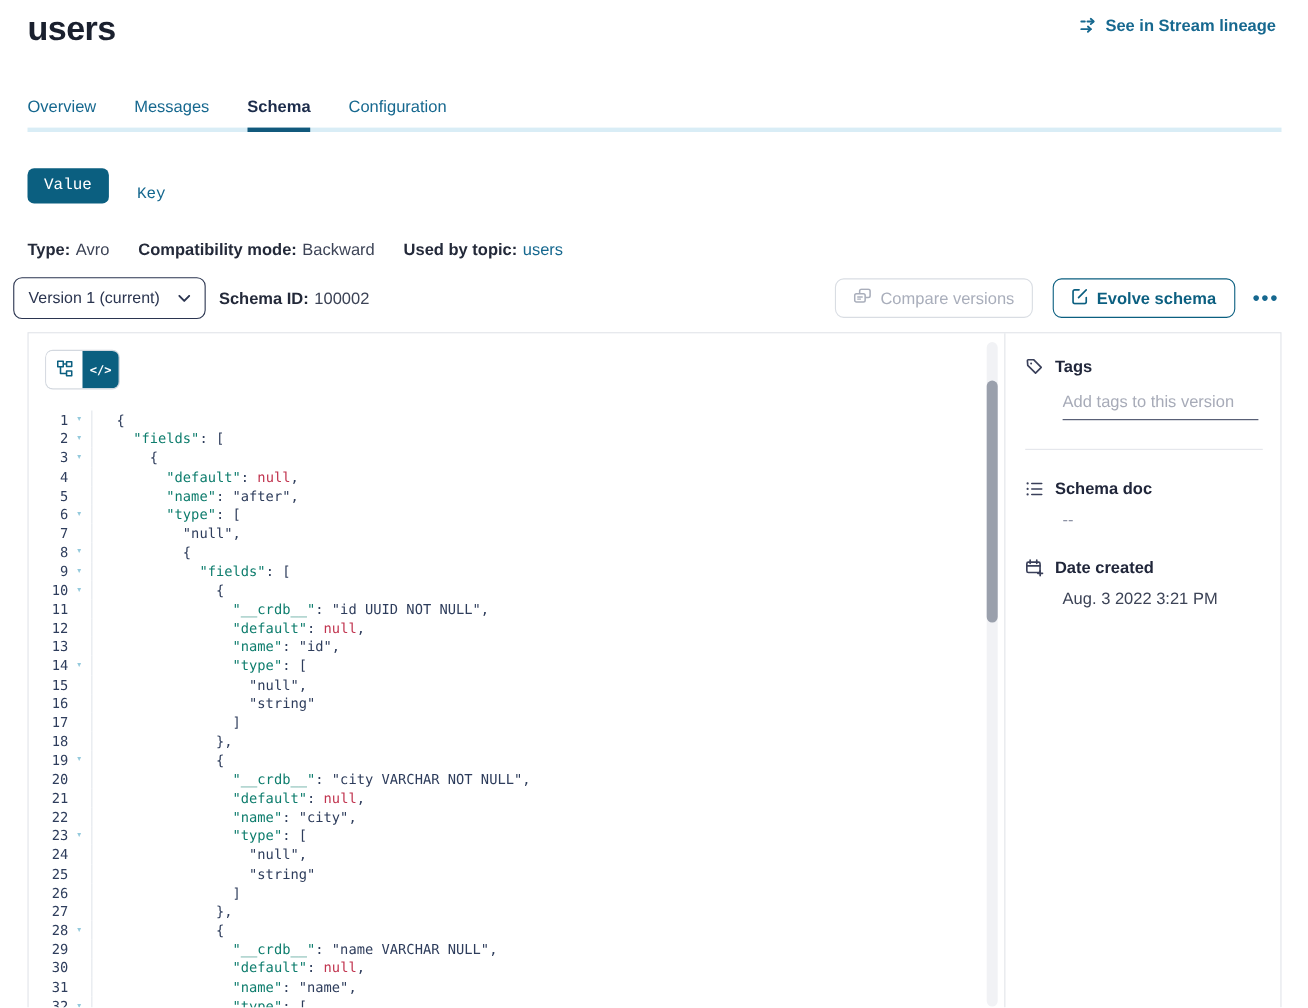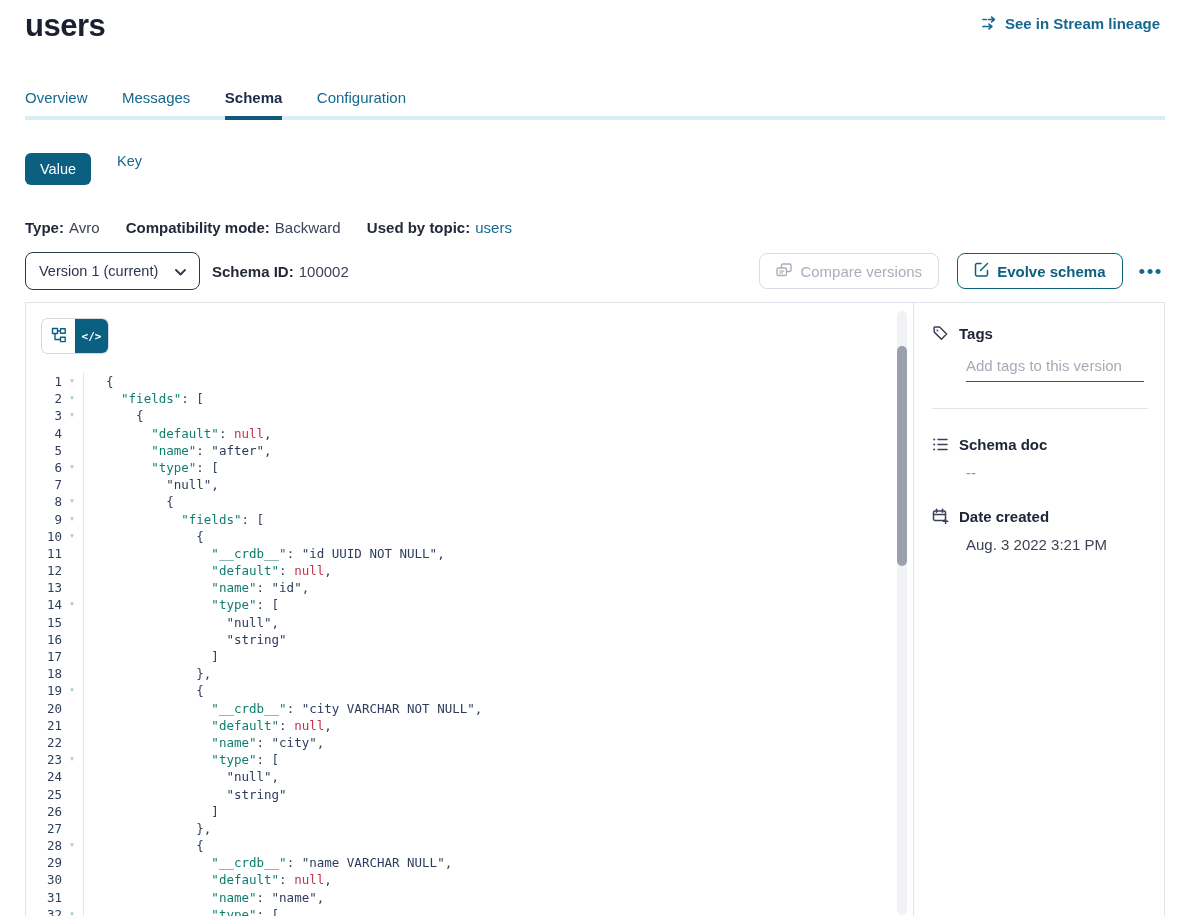--- a/index.html
+++ b/index.html
@@ -16,31 +16,31 @@
   .lineage svg { display:block; }
   
   .tabs { position:absolute; top:89px; left:25px; right:24px; }
   .tab { position:relative; display:inline-block; margin-right:30px; padding-bottom:14px;
     font-size:15px; color:#16688f; text-decoration:none; cursor:pointer; }
   .tab.active { color:#1b2b4a; font-weight:600; }
   .tab-track { position:absolute; left:0; right:0; bottom:0; height:4px; background:#d9edf6; }
   .tab.active::after { content:""; position:absolute; left:0; right:0; bottom:0; height:4px;
     background:#11597c; z-index:1; }
   
-  .vk-toggle { position:absolute; top:153px; left:25px; display:flex; align-items:flex-start; }
+  .vk-toggle { position:absolute; top:153px; left:25px; display:flex; align-items:flex-end;font-family:Liberation Mono, monospace; }
   .vk-btn { font-family:inherit; font-size:14.5px; border:none; background:none; cursor:pointer; }
   .vk-btn.active { background:#0b5f80; color:#fff; padding:8px 15px; border-radius:6px; }
   .vk-btn.plain { color:#16688f; margin-left:26px; }
   
   .meta { position:absolute; top:219px; left:25px; font-size:15px; color:#3c4356; }
   .meta .grp { margin-right:22px; }
   .meta .lbl { font-weight:700; color:#232939; margin-right:5px; }
   .meta a { color:#16688f; text-decoration:none; cursor:pointer; }
   
-  .vrow { position:absolute; top:252px; left:25px; right:24px; height:38px;
+  .vrow { position:absolute; top:252px; left:12px; right:24px; height:38px;
     display:flex; align-items:center; }
   .vselect { width:175px; height:38px; border:1px solid #2b3550; border-radius:8px;
     display:flex; align-items:center; justify-content:space-between; padding:0 13px;
     font-size:14.5px; color:#2b3550; cursor:pointer; background:#fff; }
   .schema-id { margin-left:12px; font-size:15px; color:#3c4356; }
   .schema-id .lbl { font-weight:700; color:#232939; margin-right:5px; }
   .spacer { flex:1; }
   .btn { height:36px; display:flex; align-items:center; gap:8px; border-radius:8px;
     padding:0 16px; font-family:Liberation Sans, sans-serif; font-size:15px; background:#fff; cursor:pointer; }
   .btn-disabled { border:1px solid #d9dde3; color:#a9aebb; cursor:default; }

